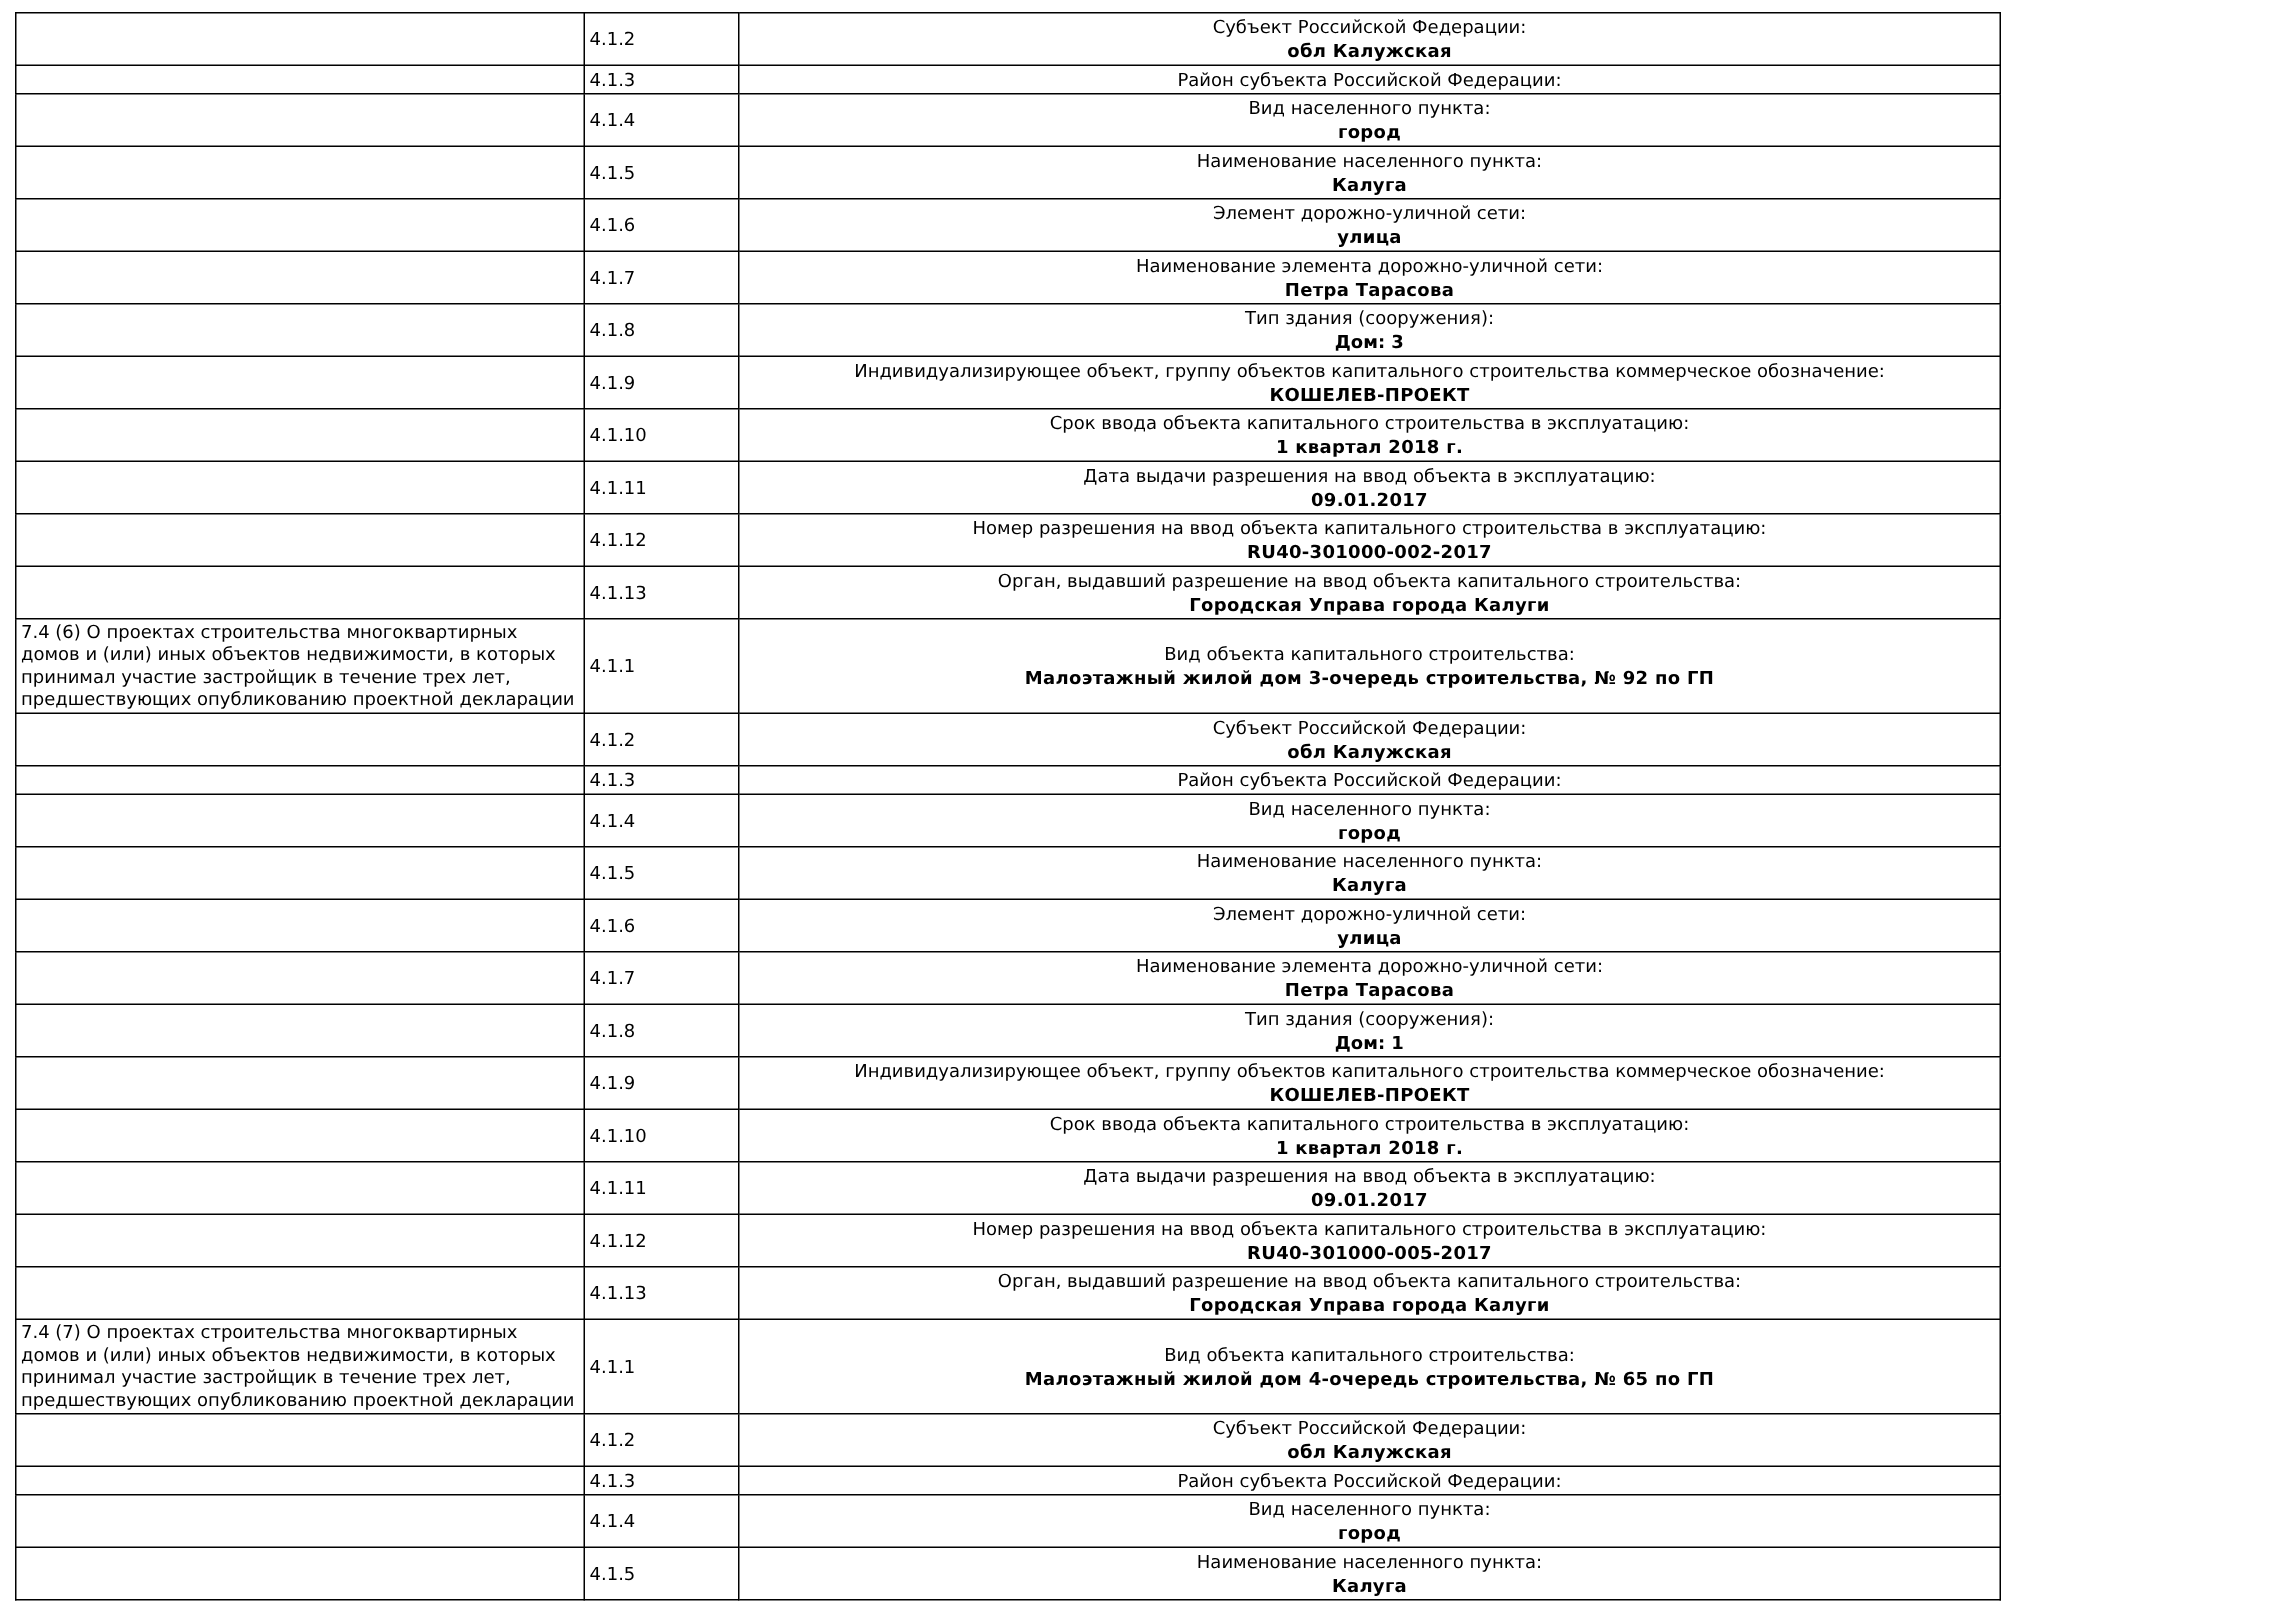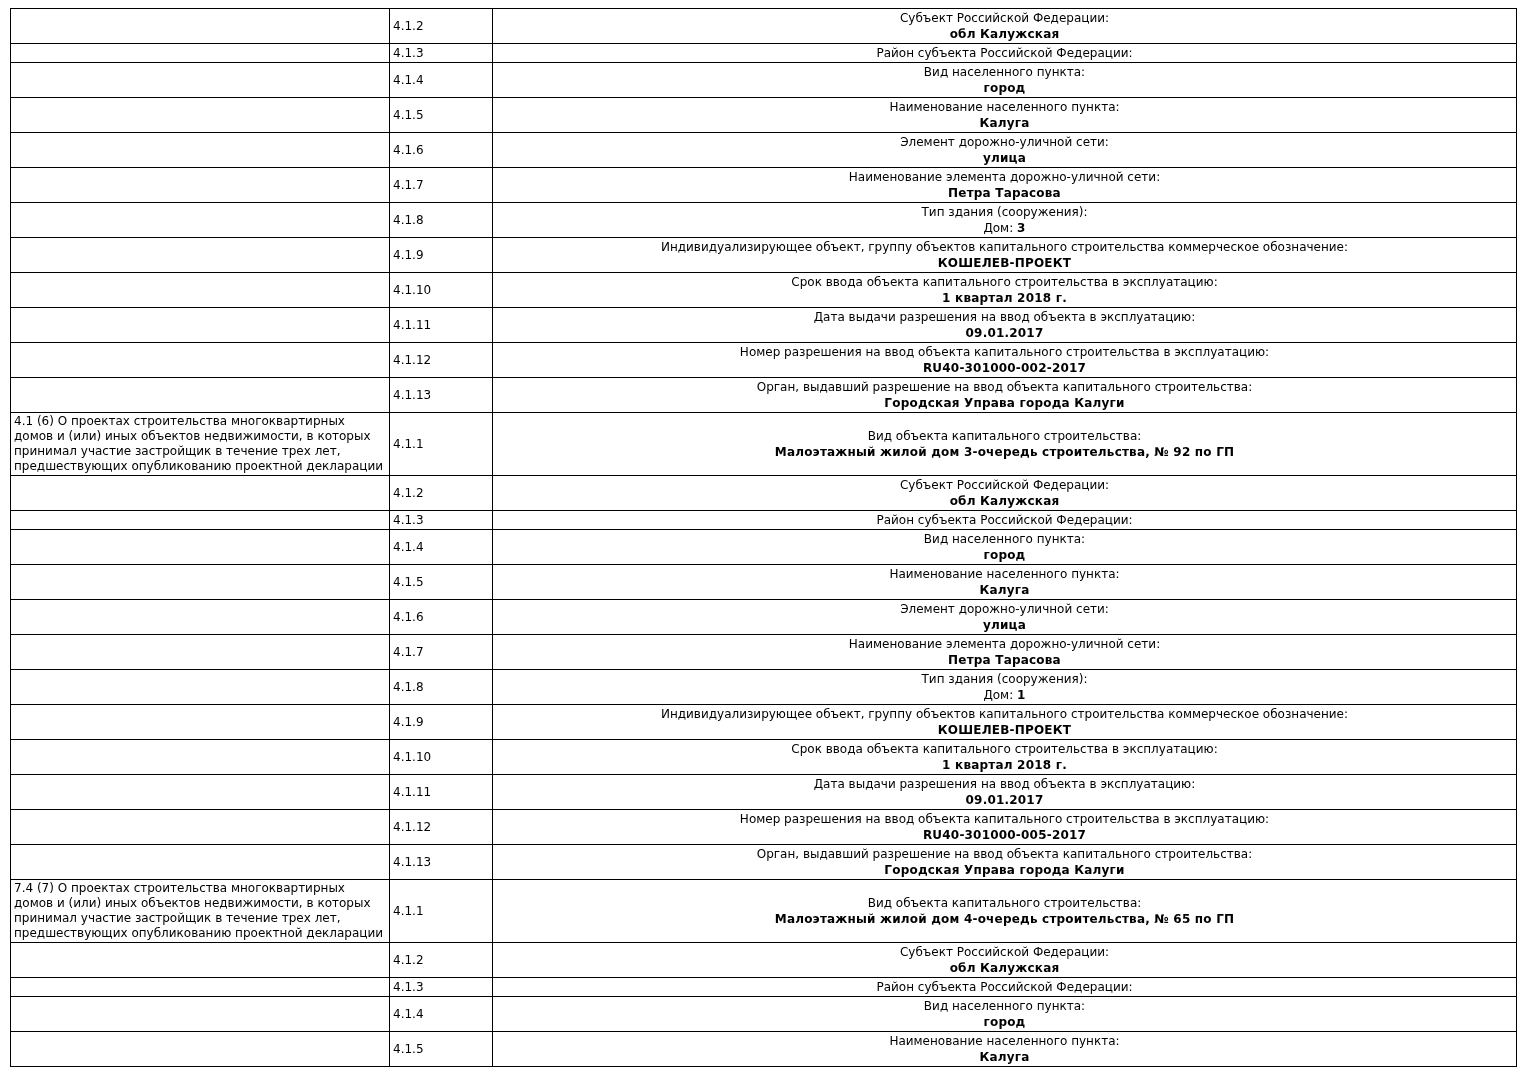--- a/index.html
+++ b/index.html
@@ -8,21 +8,21 @@
     background: #ffffff;
   }
   body {
     font-family: "DejaVu Sans", "Liberation Sans", sans-serif;
     font-size: 12px;
     color: #000000;
     padding: 8px 10px;
   }
   table.decl {
     border-collapse: collapse;
-    width: 1507px;
+    width: 1324px;
     table-layout: fixed;
   }
   table.decl td {
     border: 1px solid #000000;
     padding: 1px 3px;
     vertical-align: middle;
     overflow-wrap: break-word;
     line-height: 16px;
   }
   td.c1 {
@@ -44,21 +44,21 @@
     line-height: 16px;
   }
   .field-valueline {
     line-height: 16px;
   }
   .field-value {
     font-weight: bold;
     letter-spacing: 0.2px;
   }
   .field-prefix {
-    font-weight: normal;
+    font-weight: bold;
   }
 </style>
 </head>
 <body>
 
 <table class="decl">
   <tbody id="rows">
       <tr>
     <td class="c1">
       <span class="section-text"></span>
@@ -198,21 +198,21 @@
     <td class="c2">
       <span>4.1.13</span>
     </td>
     <td class="c3">
       <div class="field-label">Орган, выдавший разрешение на ввод объекта капитального строительства:</div>
       <div class="field-valueline"><span class="field-prefix"></span><span class="field-value">Городская Управа города Калуги</span></div>
     </td>
   </tr>
       <tr>
     <td class="c1">
-      <span class="section-text">4.1 (6) О проектах строительства многоквартирных домов и (или) иных объектов недвижимости, в которых принимал участие застройщик в течение трех лет, предшествующих опубликованию проектной декларации</span>
+      <span class="section-text">7.4 (6) О проектах строительства многоквартирных домов и (или) иных объектов недвижимости, в которых принимал участие застройщик в течение трех лет, предшествующих опубликованию проектной декларации</span>
     </td>
     <td class="c2">
       <span>4.1.1</span>
     </td>
     <td class="c3">
       <div class="field-label">Вид объекта капитального строительства:</div>
       <div class="field-valueline"><span class="field-prefix"></span><span class="field-value">Малоэтажный жилой дом 3-очередь строительства, № 92 по ГП</span></div>
     </td>
   </tr>
       <tr>

